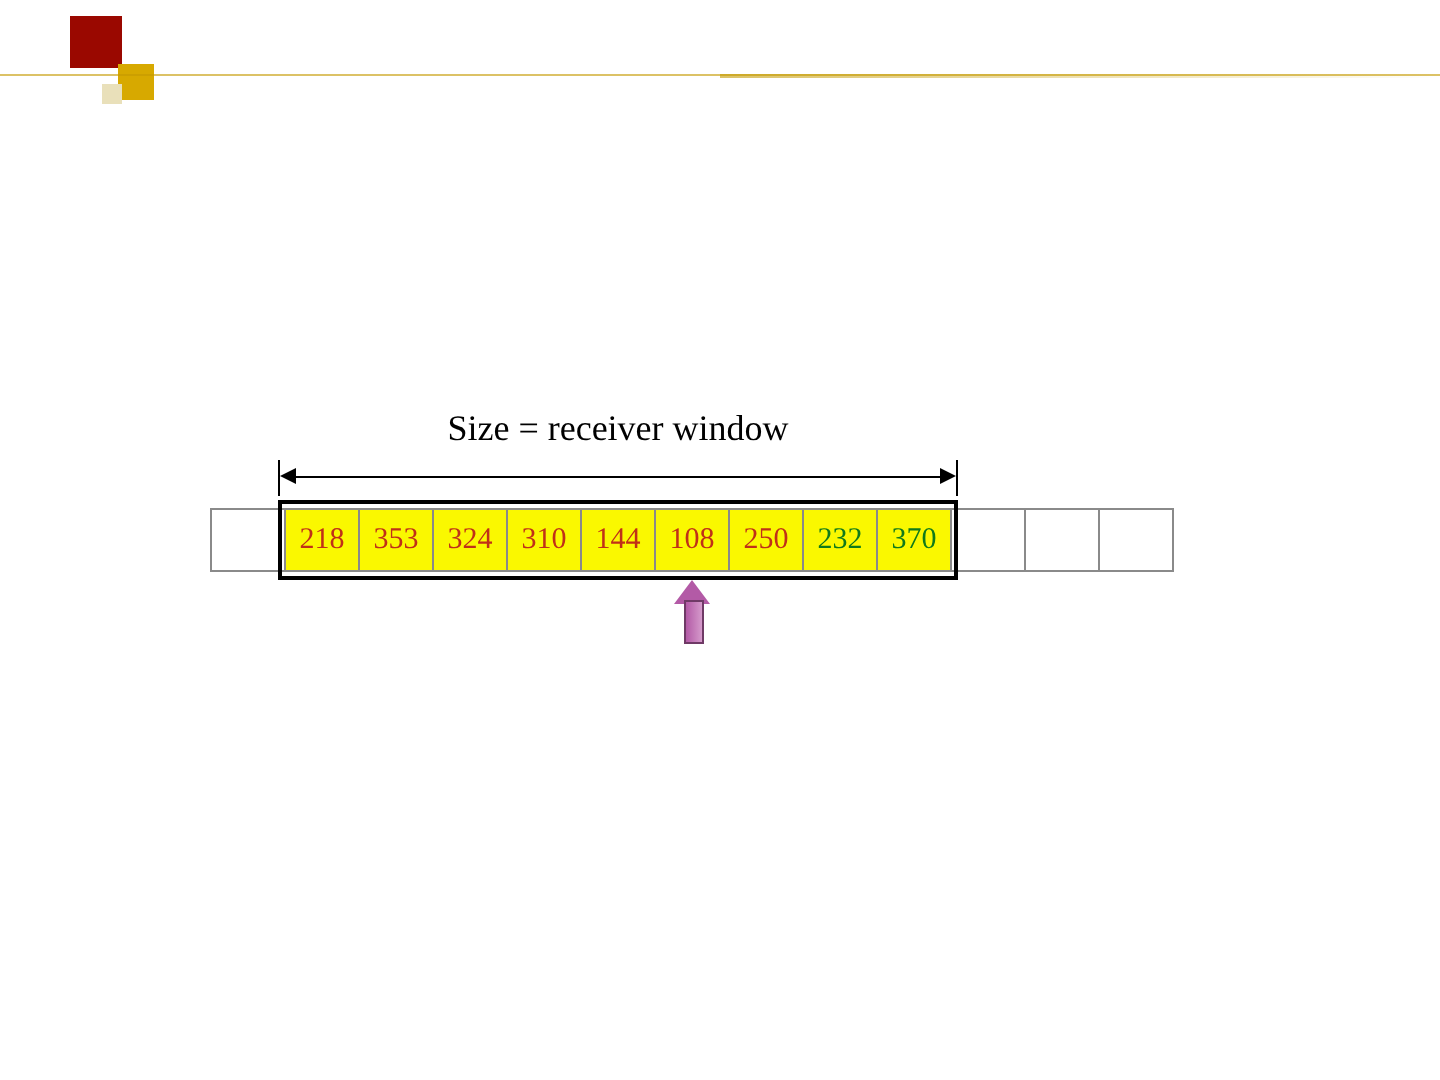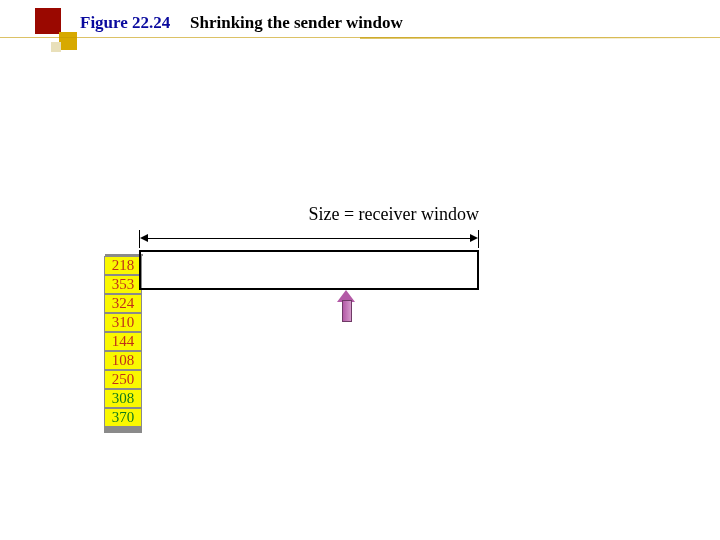--- a/index.html
+++ b/index.html
@@ -94,21 +94,20 @@
     width: 720px;
     height: 150px;
   }
   
   .strip {
     position: absolute;
     left: 105px;
     top: 44px;
     height: 32px;
     display: flex;
-    flex-direction: column;
   }
   .cell {
     width: 38px;
     height: 32px;
     border: 1px solid #8a8a8a;
     box-sizing: border-box;
     margin-left: -1px;
     display: flex;
     align-items: center;
     justify-content: center;
@@ -130,21 +129,21 @@
     box-sizing: border-box;
     pointer-events: none;
   }
 
   
   .size-label {
     position: absolute;
     top: -6px;
     font-size: 18px;
     color: #000;
-    text-align: right;
+    text-align: center;
   }
   .size-bracket {
     position: absolute;
     top: 20px;
     height: 18px;
   }
   .size-bracket::before, .size-bracket::after {
     content: '';
     position: absolute;
     top: 0;
@@ -209,43 +208,41 @@
 </style>
 </head>
 <body>
 
 <div class="header">
   <div class="logo">
     <div class="big"></div>
     <div class="mid"></div>
     <div class="sm"></div>
   </div>
-  <div class="fig-label">Figure 22.24</div>
-  <div class="fig-caption">Shrinking the sender window</div>
   <div class="header-rule"></div>
   <div class="header-rule-fade"></div>
 </div>
 
 <div class="diagram">
   <div class="size-label" id="sizeLabel" style="left: 139px; width: 340px;">Size = receiver window</div>
   <div class="size-bracket" id="sizeBracket" style="left: 139px; width: 340px;">
     <div class="bar"></div>
       <div class="arrow-l"></div>
       <div class="arrow-r"></div>
   </div>
   <div class="strip" id="strip">
       <div class="cell blank"></div>
       <div class="cell win">218</div>
       <div class="cell win">353</div>
       <div class="cell win">324</div>
       <div class="cell win">310</div>
       <div class="cell win">144</div>
       <div class="cell win">108</div>
       <div class="cell win">250</div>
-      <div class="cell win sent">308</div>
+      <div class="cell win sent">232</div>
       <div class="cell win sent">370</div>
       <div class="cell blank"></div>
       <div class="cell blank"></div>
       <div class="cell blank"></div>
     </div>
   <div class="window-frame" id="winFrame" style="left: 139px; width: 340px;"></div>
   <div class="pointer" id="ptr" style="left: 338px;">
     <div class="head"></div>
       <div class="shaft"></div>
   </div>

